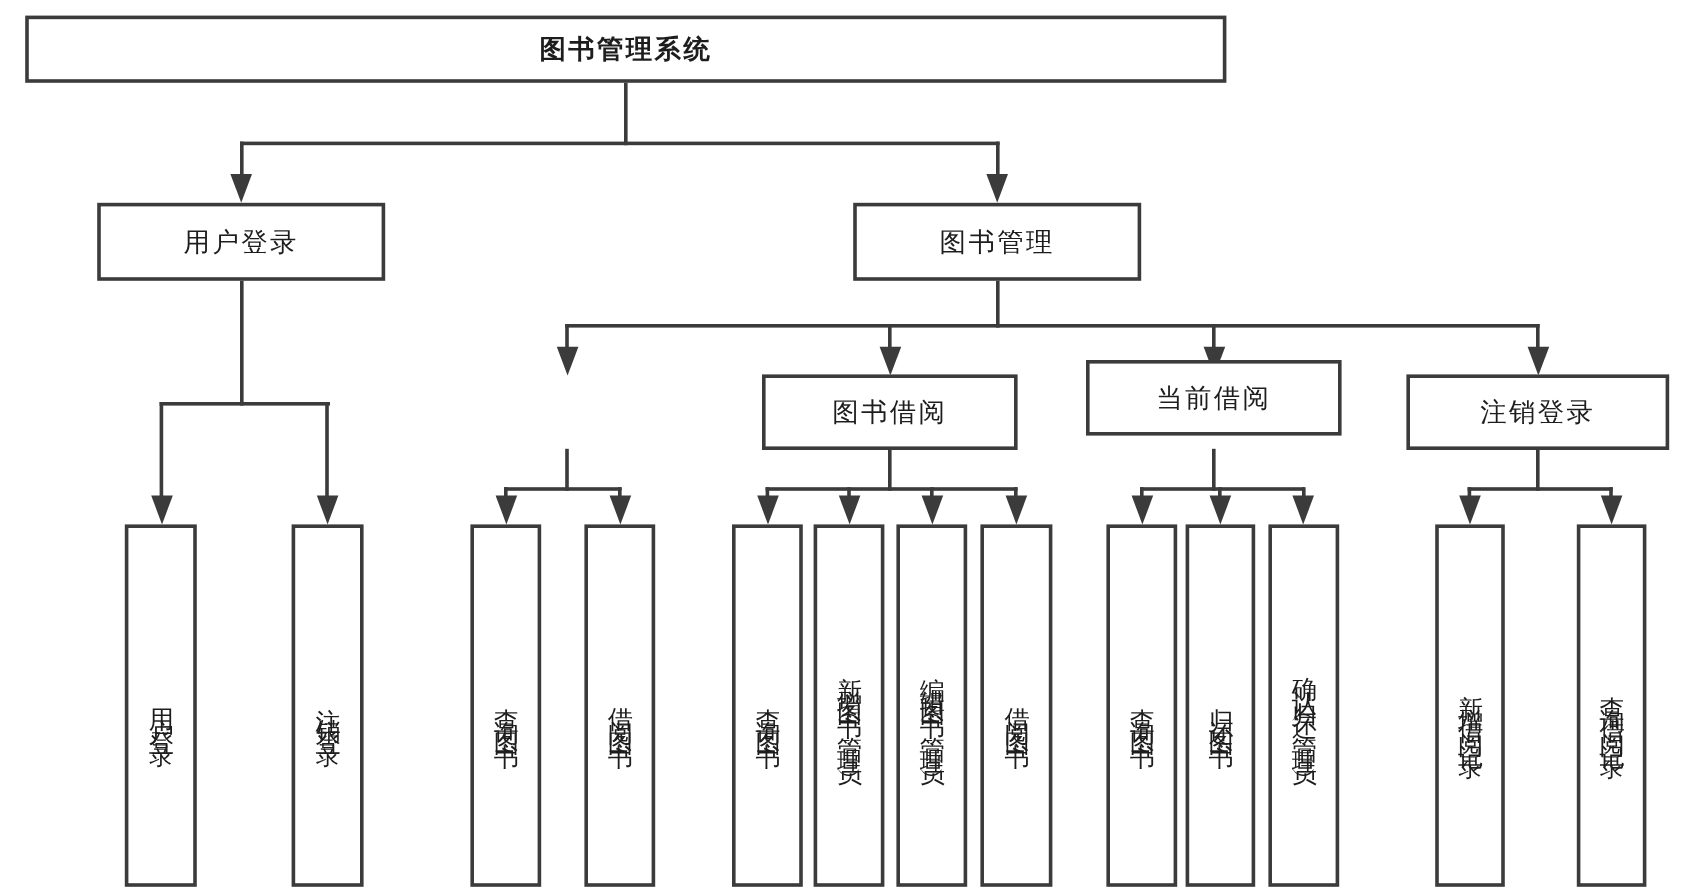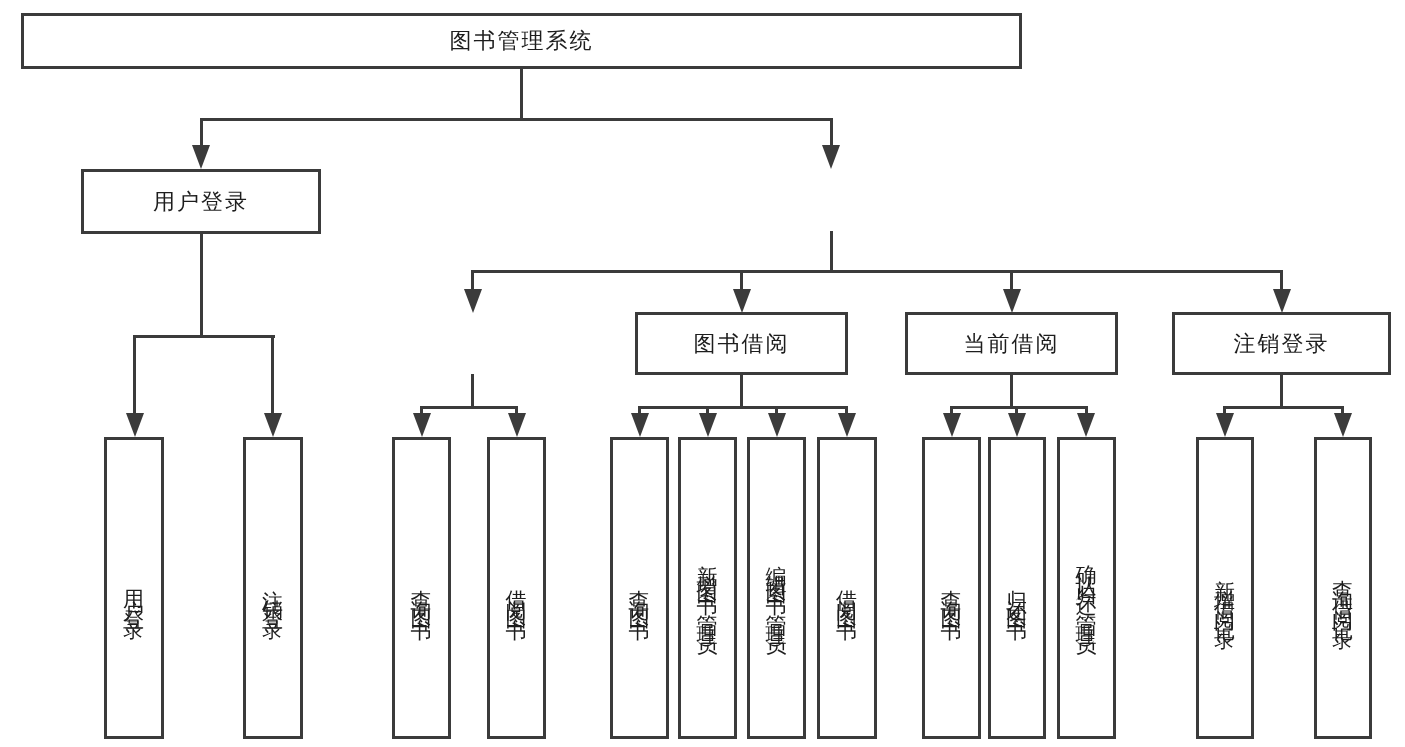--- a/index.html
+++ b/index.html
@@ -112,32 +112,35 @@
   <div class="ar" style="left:1008px; top:413px;"></div>
   <div class="ar" style="left:1077px; top:413px;"></div>
 
   <div class="ln" style="left:1280px; top:374px; width:3px; height:35px;"></div>
   <div class="ln" style="left:1223px; top:406px; width:121px; height:3px;"></div>
   <div class="ln" style="left:1223px; top:406px; width:3px; height:10px;"></div>
   <div class="ln" style="left:1341px; top:406px; width:3px; height:10px;"></div>
   <div class="ar" style="left:1216px; top:413px;"></div>
   <div class="ar" style="left:1334px; top:413px;"></div>
 
-  <div class="box" style="left:21px; top:13px; width:1001px; height:56px;">
+  <div class="box" style="left:21px; top:13px; width:1001px; height:56px;font-weight:bold;">
     <span class="hlabel">图书管理系统</span>
   </div>
 
   <div class="box" style="left:81px; top:169px; width:240px; height:65px;">
     <span class="hlabel">用户登录</span>
   </div>
+  <div class="box" style="left:711px; top:169px; width:240px; height:65px;">
+    <span class="hlabel">图书管理</span>
+  </div>
 
   <div class="box" style="left:635px; top:312px; width:213px; height:63px;">
     <span class="hlabel">图书借阅</span>
   </div>
-  <div class="box" style="left:905px; top:312px; width:213px; height:63px;">
+  <div class="box" style="left:905px; top:300px; width:213px; height:63px;">
     <span class="hlabel">当前借阅</span>
   </div>
   <div class="box" style="left:1172px; top:312px; width:219px; height:63px;">
     <span class="hlabel">注销登录</span>
   </div>
 
   <div class="box" style="left:104px; top:437px; width:60px; height:302px;">
     <span class="vlabel">用户登录</span>
   </div>
   <div class="box" style="left:243px; top:437px; width:60px; height:302px;">

